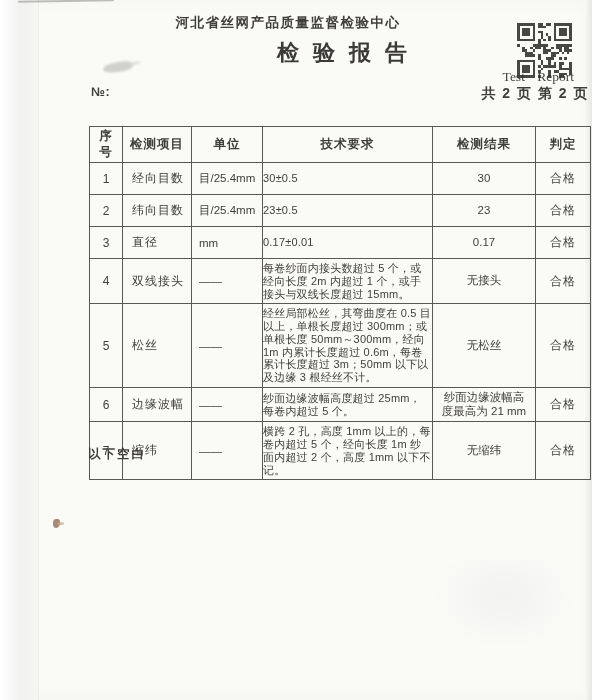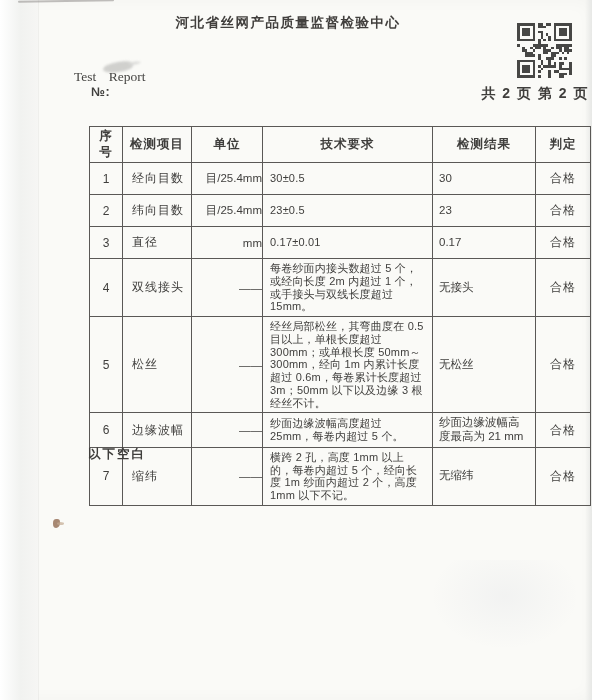--- a/index.html
+++ b/index.html
@@ -31,21 +31,21 @@
   .spot:after{content:"";position:absolute;left:4px;top:3px;width:7px;height:3px;background:#b09070;
     border-radius:50%;opacity:.7;}
   .ghosting{position:absolute;left:430px;top:560px;width:150px;height:90px;
     background:radial-gradient(ellipse at 50% 40%,rgba(90,100,140,0.05),rgba(0,0,0,0) 70%);}
 
   
   .org-name{position:absolute;left:90px;top:14px;width:500px;text-align:center;
     transform:translateX(-52px);font-size:13.5px;font-weight:600;letter-spacing:1.5px;color:#413f3d;}
   .report-title{position:absolute;left:90px;top:38px;width:500px;text-align:center;
     transform:translateX(2px);font-size:22px;font-weight:700;letter-spacing:14px;text-indent:14px;color:#3b3a38;}
-  .report-subtitle{position:absolute;left:90px;top:69px;width:500px;text-align:left;
+  .report-subtitle{position:absolute;left:90px;top:69px;width:500px;text-align:right;
     transform:translateX(-16px);font-family:"Liberation Serif",serif;font-size:13.5px;word-spacing:9px;color:#454442;}
   .qr{position:absolute;left:517px;top:23px;width:55px;height:55px;opacity:.88;}
 
   
   .no-row{position:absolute;left:90px;top:85px;width:500px;height:18px;font-size:12.5px;}
   .no-label{position:absolute;left:1px;top:0;letter-spacing:.5px;font-weight:600;}
   .no-value{position:absolute;left:26px;top:0;letter-spacing:1px;font-weight:600;}
   .page-info{position:absolute;right:1px;top:0;letter-spacing:1.5px;font-weight:700;font-size:14px;}
 
   
@@ -58,41 +58,42 @@
   tbody tr:nth-child(1){height:32px;}
   tbody tr:nth-child(2){height:32px;}
   tbody tr:nth-child(3){height:32px;}
   tbody tr:nth-child(4){height:42px;}
   tbody tr:nth-child(5){height:78px;}
   tbody tr:nth-child(6){height:34px;}
   tbody tr:nth-child(7){height:48px;}
   td{font-size:12px;vertical-align:middle;}
   td.c-no{text-align:center;}
   td.c-item{padding-left:9px;letter-spacing:1px;}
-  td.c-unit{padding-left:7px;font-size:11.5px;text-align:right;}
-  td.c-req{padding:3px 7px;font-size:11px;line-height:1.16;letter-spacing:.2px;}
-  td.c-res{padding:3px 6px;font-size:11.5px;line-height:1.2;}
+  td.c-unit{padding-left:7px;font-size:11.5px;}
+  td.c-req{padding:3px 0;font-size:11px;line-height:1.16;letter-spacing:.2px;}
+  td.c-res{padding:3px 6px;font-size:11.5px;line-height:1.2;text-align:center;}
   td.c-judge{text-align:center;letter-spacing:1px;}
 
   .footer-note{position:absolute;left:88px;top:446px;font-size:12.5px;letter-spacing:2px;font-weight:600;}
 </style>
 </head>
 <body>
 
 <div class="page">
 
   <div class="scan-left-band"></div>
   <div class="paper-edge-line"></div>
   <div class="scan-right-band"></div>
   <div class="scan-top-line"></div>
   <div class="smudge"></div>
   <div class="spot"></div>
   <div class="ghosting"></div>
 
   <div class="org-name">河北省丝网产品质量监督检验中心</div>
+  <div class="report-title">检验报告</div>
   <div class="report-subtitle">Test  Report</div>
 
   <svg id="qr" class="qr" viewBox="0 0 21 21" shape-rendering="crispEdges" xmlns="http://www.w3.org/2000/svg">
       <rect x="0" y="0" width="1" height="1" fill="#2f2f2d"></rect>
       <rect x="1" y="0" width="1" height="1" fill="#2f2f2d"></rect>
       <rect x="2" y="0" width="1" height="1" fill="#2f2f2d"></rect>
       <rect x="3" y="0" width="1" height="1" fill="#2f2f2d"></rect>
       <rect x="4" y="0" width="1" height="1" fill="#2f2f2d"></rect>
       <rect x="5" y="0" width="1" height="1" fill="#2f2f2d"></rect>
       <rect x="6" y="0" width="1" height="1" fill="#2f2f2d"></rect>

